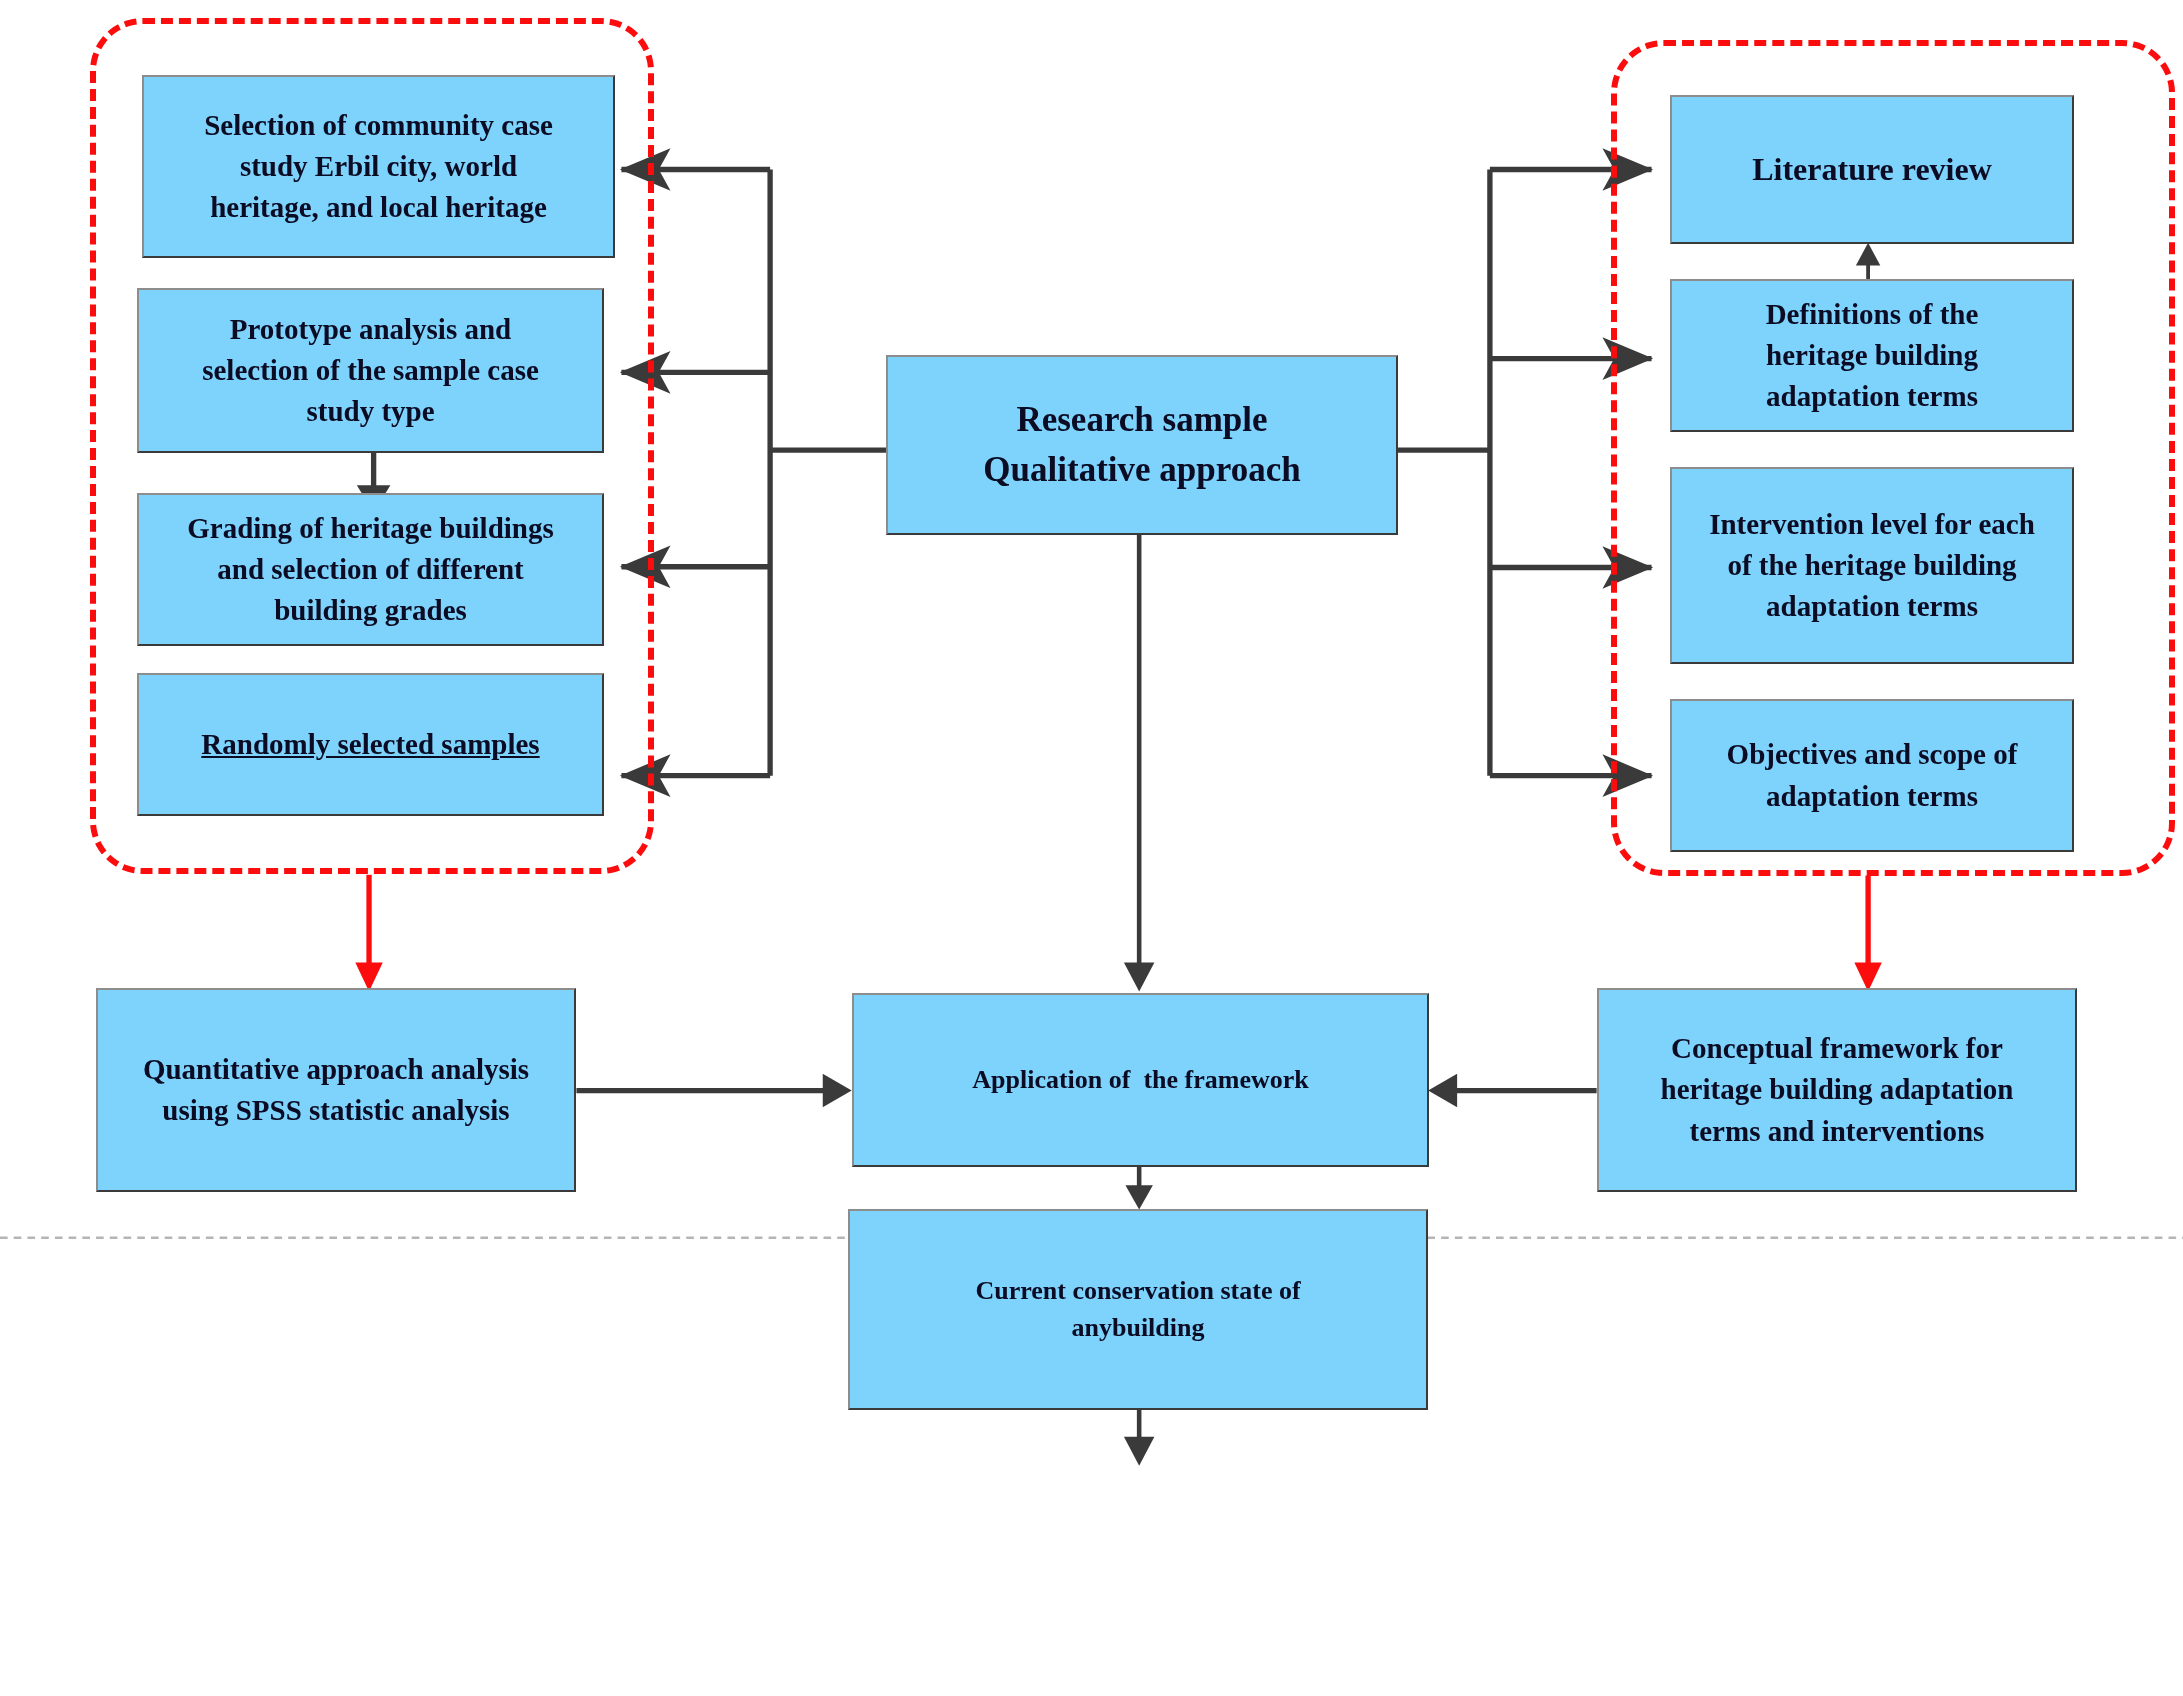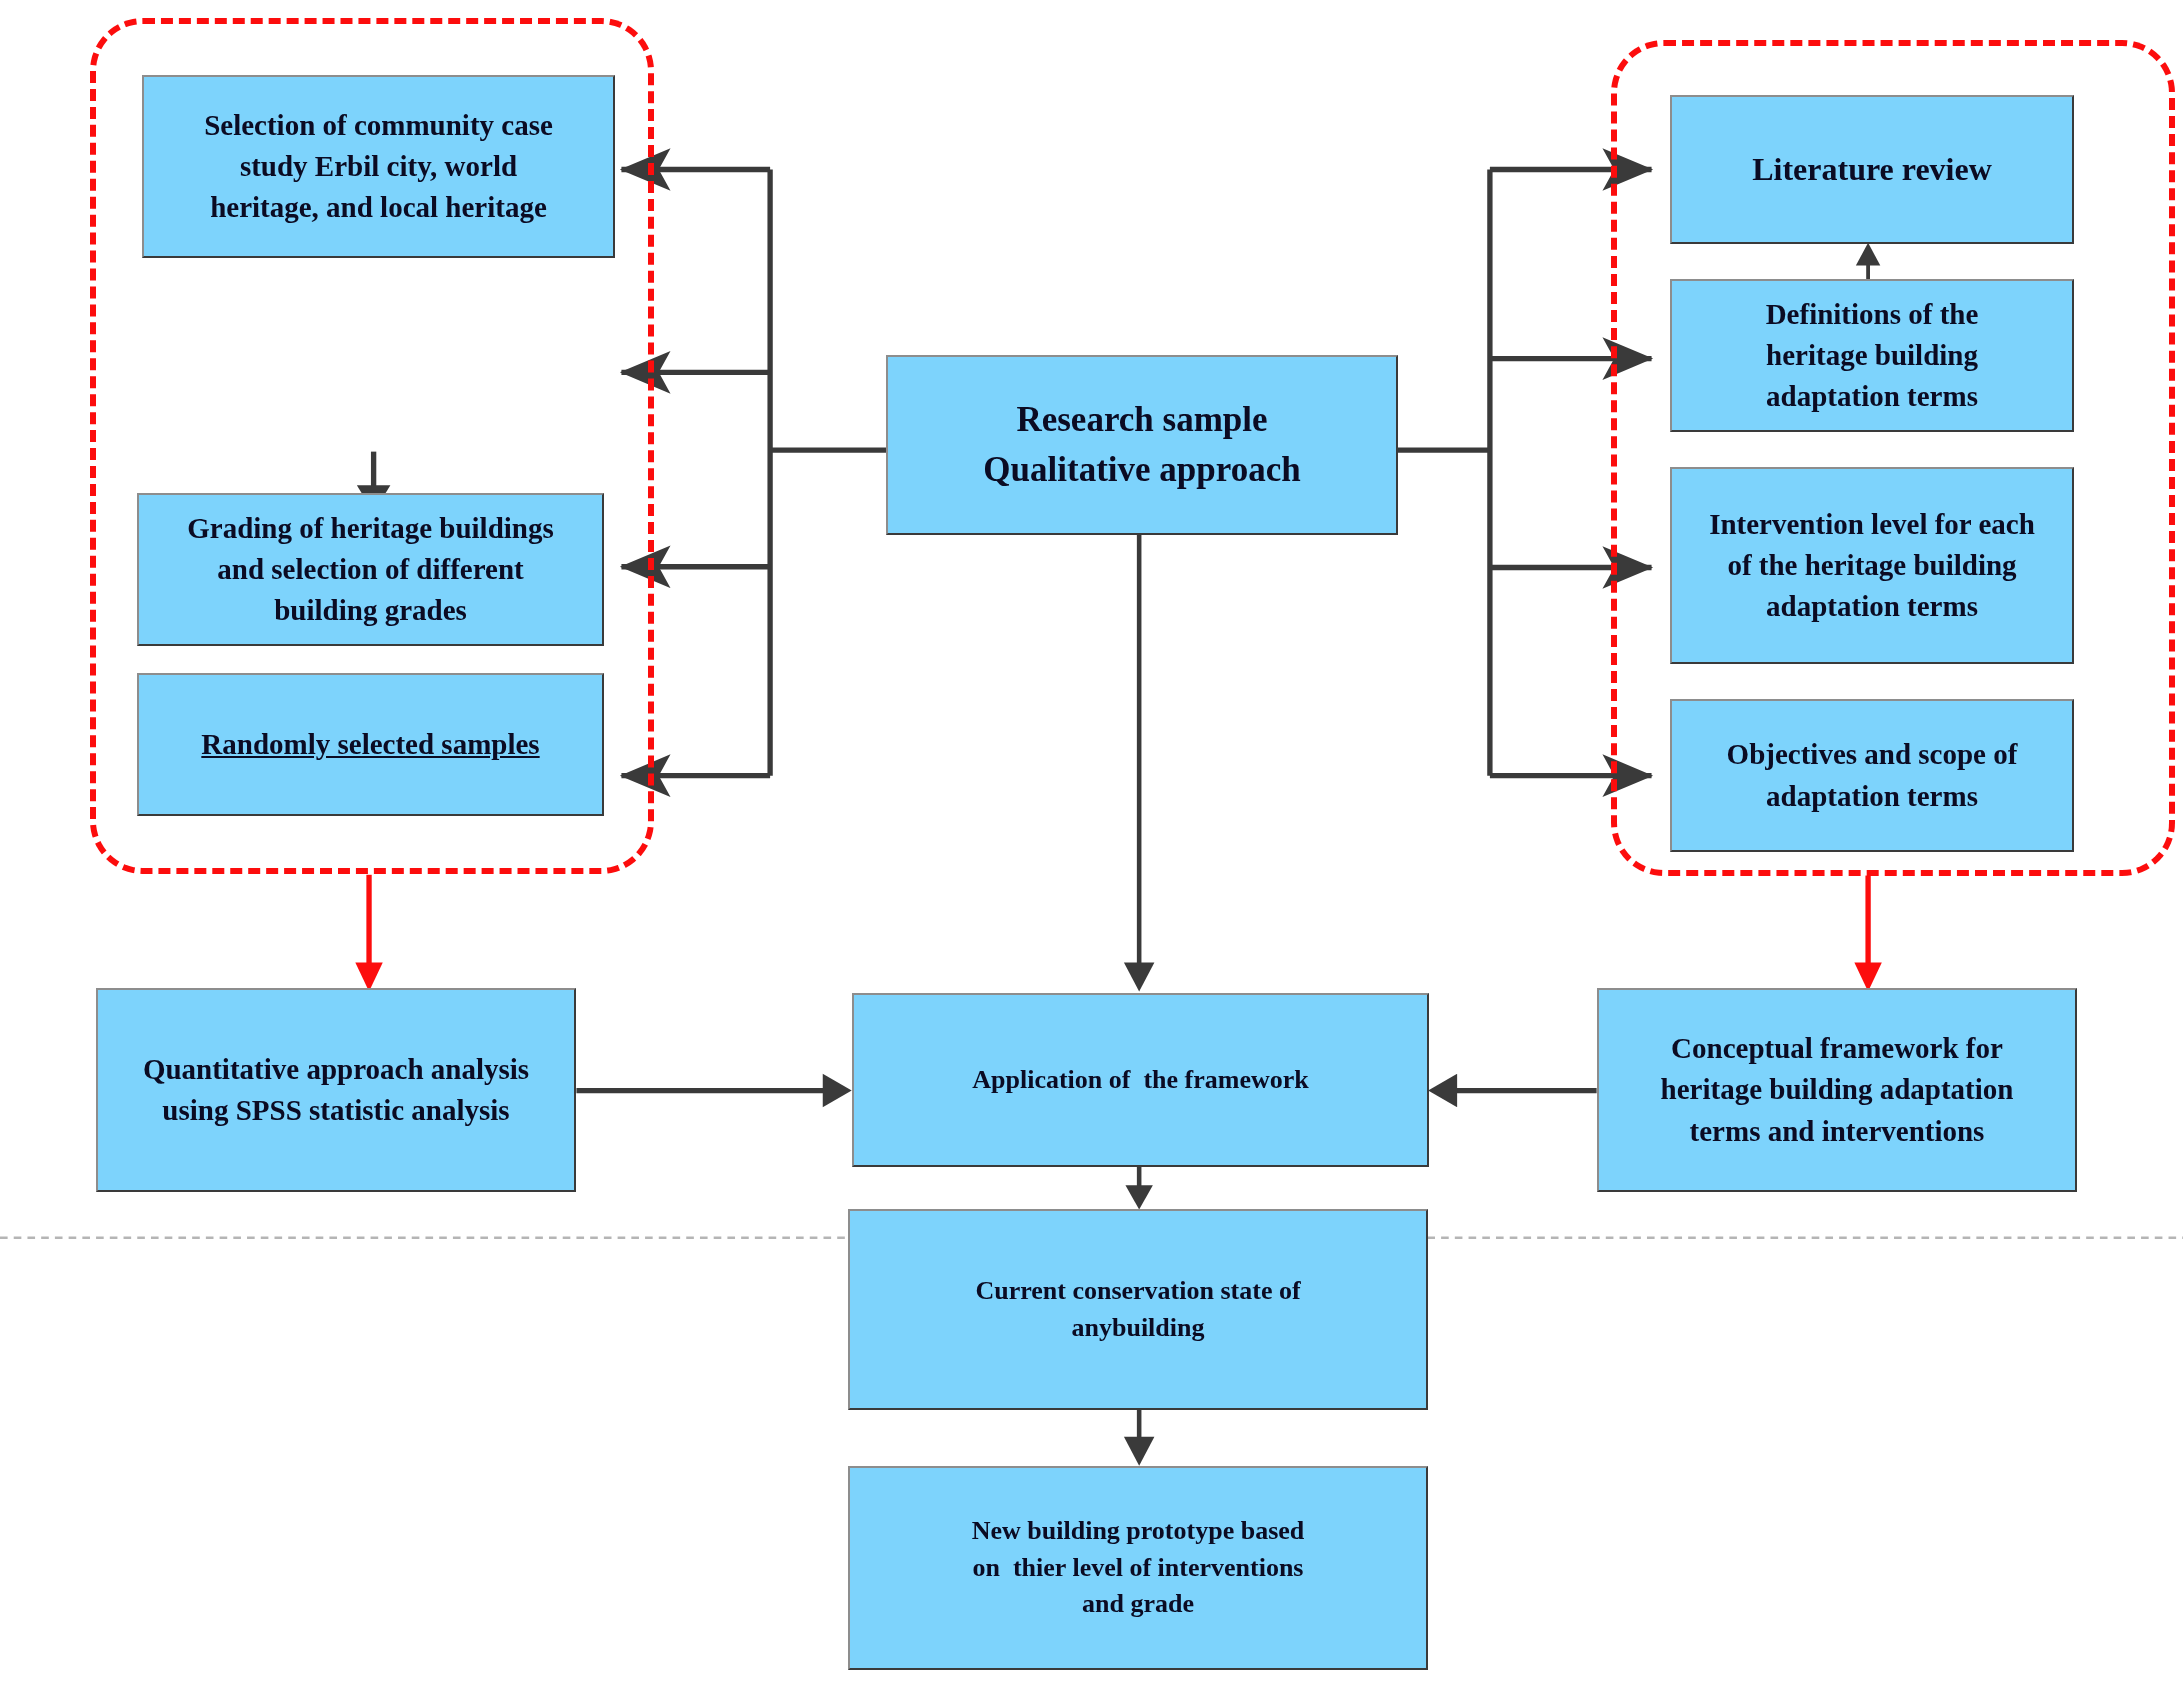--- a/index.html
+++ b/index.html
@@ -124,20 +124,27 @@
   <div class="dashed-region" style="left:1611px; top:40px; width:564px; height:836px;"></div>
 
   <div class="node t38" style="left:142px; top:75px; width:473px; height:183px;">
     <span>
       <span>Selection of community case</span>
       <span>study Erbil city, world</span>
       <span>heritage, and local heritage</span>
     </span>
   </div>
 
+  <div class="node t38" style="left:137px; top:288px; width:467px; height:165px;">
+    <span>
+      <span>Prototype analysis and</span>
+      <span>selection of the sample case</span>
+      <span>study type</span>
+    </span>
+  </div>
 
   <div class="node t38" style="left:137px; top:493px; width:467px; height:153px;">
     <span>
       <span>Grading of heritage buildings</span>
       <span>and selection of different</span>
       <span>building grades</span>
     </span>
   </div>
 
   <div class="node t38" style="left:137px; top:673px; width:467px; height:143px;text-decoration:underline;">
@@ -203,22 +210,15 @@
     </span>
   </div>
 
   <div class="node t44" style="left:848px; top:1209px; width:580px; height:201px;">
     <span>
       <span>Current conservation state of</span>
       <span>anybuilding</span>
     </span>
   </div>
 
-  <div class="node t44" style="left:848px; top:1466px; width:580px; height:204px;">
-    <span>
-      <span>New building prototype based</span>
-      <span style="white-space:pre;">on  thier level of interventions</span>
-      <span>and grade</span>
-    </span>
-  </div>
 
 </div>
 
 
 </body></html>

